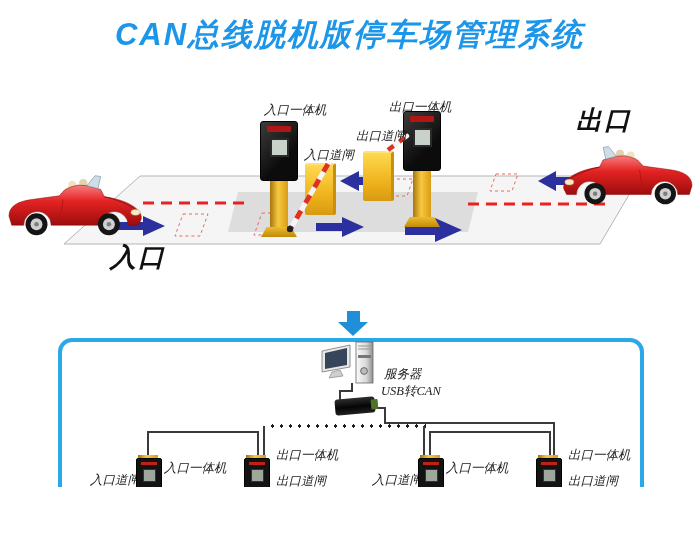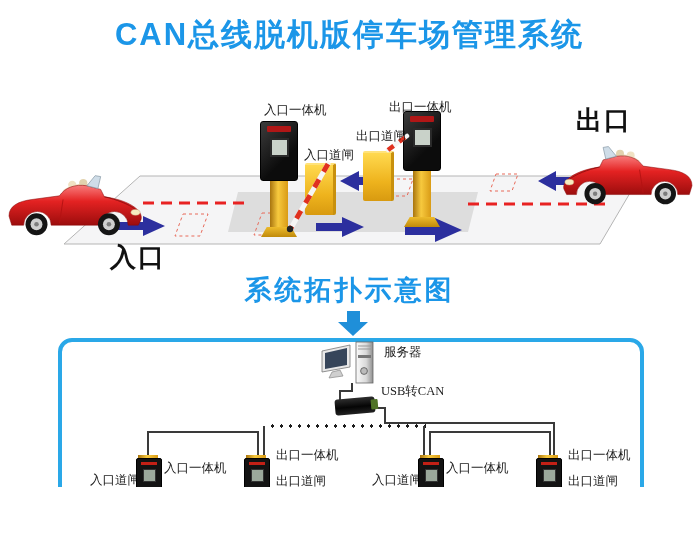--- a/index.html
+++ b/index.html
@@ -1,17 +1,17 @@
 <!DOCTYPE html>
 <html><head>
 <meta charset="utf-8">
 <style>
   html,body{margin:0;padding:0;background:#fff;}
   .stage{position:relative;width:699px;height:487px;background:#fff;overflow:hidden;
-         font-family:"Liberation Sans",sans-serif;}
+         font-family:"Liberation Sans",sans-serif;font-style:italic;}
   
   .main-title{position:absolute;left:0;top:14px;width:699px;text-align:center;
     font-size:31px;font-weight:bold;color:#1b96e8;letter-spacing:2px;margin:0;}
   .topo-title{position:absolute;left:0;top:272px;width:699px;text-align:center;
     font-size:27px;font-weight:bold;color:#1b96e8;letter-spacing:3px;}
   
   .lbl{position:absolute;font-family:"Liberation Serif",serif;font-size:12.5px;
        color:#1a1a1a;white-space:nowrap;z-index:6;}
   .biglbl{position:absolute;font-size:26px;font-weight:bold;color:#111;
        letter-spacing:2px;white-space:nowrap;z-index:6;}
@@ -184,21 +184,20 @@
     <line x1="3" y1="18" x2="22" y2="4" stroke="#e0311f" stroke-width="4.5" stroke-dasharray="7,7"></line>
   </svg>
 
   <div class="lbl" style="left:264px;top:102px">入口一体机</div>
   <div class="lbl" style="left:304px;top:147px">入口道闸</div>
   <div class="lbl" style="left:389px;top:99px">出口一体机</div>
   <div class="lbl" style="left:356px;top:128px">出口道闸</div>
   <div class="biglbl" style="left:110px;top:240px">入口</div>
   <div class="biglbl" style="left:576px;top:103px">出口</div>
 
-  <div class="topo-title">系统拓扑示意图</div>
   <div class="down-arrow-stem"></div>
   <div class="down-arrow-head"></div>
 
   <div class="topo-box"></div>
 
   <svg class="server-svg" width="60" height="45" viewBox="0 0 60 45">
     <defs>
       <linearGradient id="tw" x1="0" y1="0" x2="1" y2="0">
         <stop offset="0" stop-color="#fbfbfb"></stop>
           <stop offset="0.6" stop-color="#d9d9d9"></stop>
@@ -207,21 +206,21 @@
     </defs>
     <rect x="36" y="1" width="17" height="41" fill="url(#tw)" stroke="#666" stroke-width="0.8"></rect>
     <line x1="38" y1="5" x2="51" y2="5" stroke="#999" stroke-width="1"></line>
     <line x1="38" y1="8" x2="51" y2="8" stroke="#999" stroke-width="1"></line>
     <rect x="38" y="14" width="13" height="3" fill="#777"></rect>
     <circle cx="44" cy="30" r="3.4" fill="#bbb" stroke="#555" stroke-width="0.8"></circle>
     <polygon points="2,10 30,4 30,26 2,31" fill="#e8e8e8" stroke="#777" stroke-width="0.8"></polygon>
     <polygon points="5,12 27,7 27,24 5,28" fill="#36455a"></polygon>
     <polygon points="12,31 20,29 23,35 9,37" fill="#cfcfcf" stroke="#888" stroke-width="0.7"></polygon>
   </svg>
-  <div class="lbl" style="left:384px;top:344px">服务器</div>
+  <div class="lbl" style="left:384px;top:366px">服务器</div>
 
   <div class="w" style="left:351px;top:383px;width:2px;height:9px"></div>
   <div class="w" style="left:339px;top:390px;width:14px;height:2px"></div>
   <div class="w" style="left:339px;top:390px;width:2px;height:10px"></div>
 
   <div class="usb-device"></div>
   <div class="lbl" style="left:381px;top:383px">USB转CAN</div>
 
   <div class="w" style="left:374px;top:407px;width:12px;height:2px"></div>
   <div class="w" style="left:384px;top:407px;width:2px;height:17px"></div>

